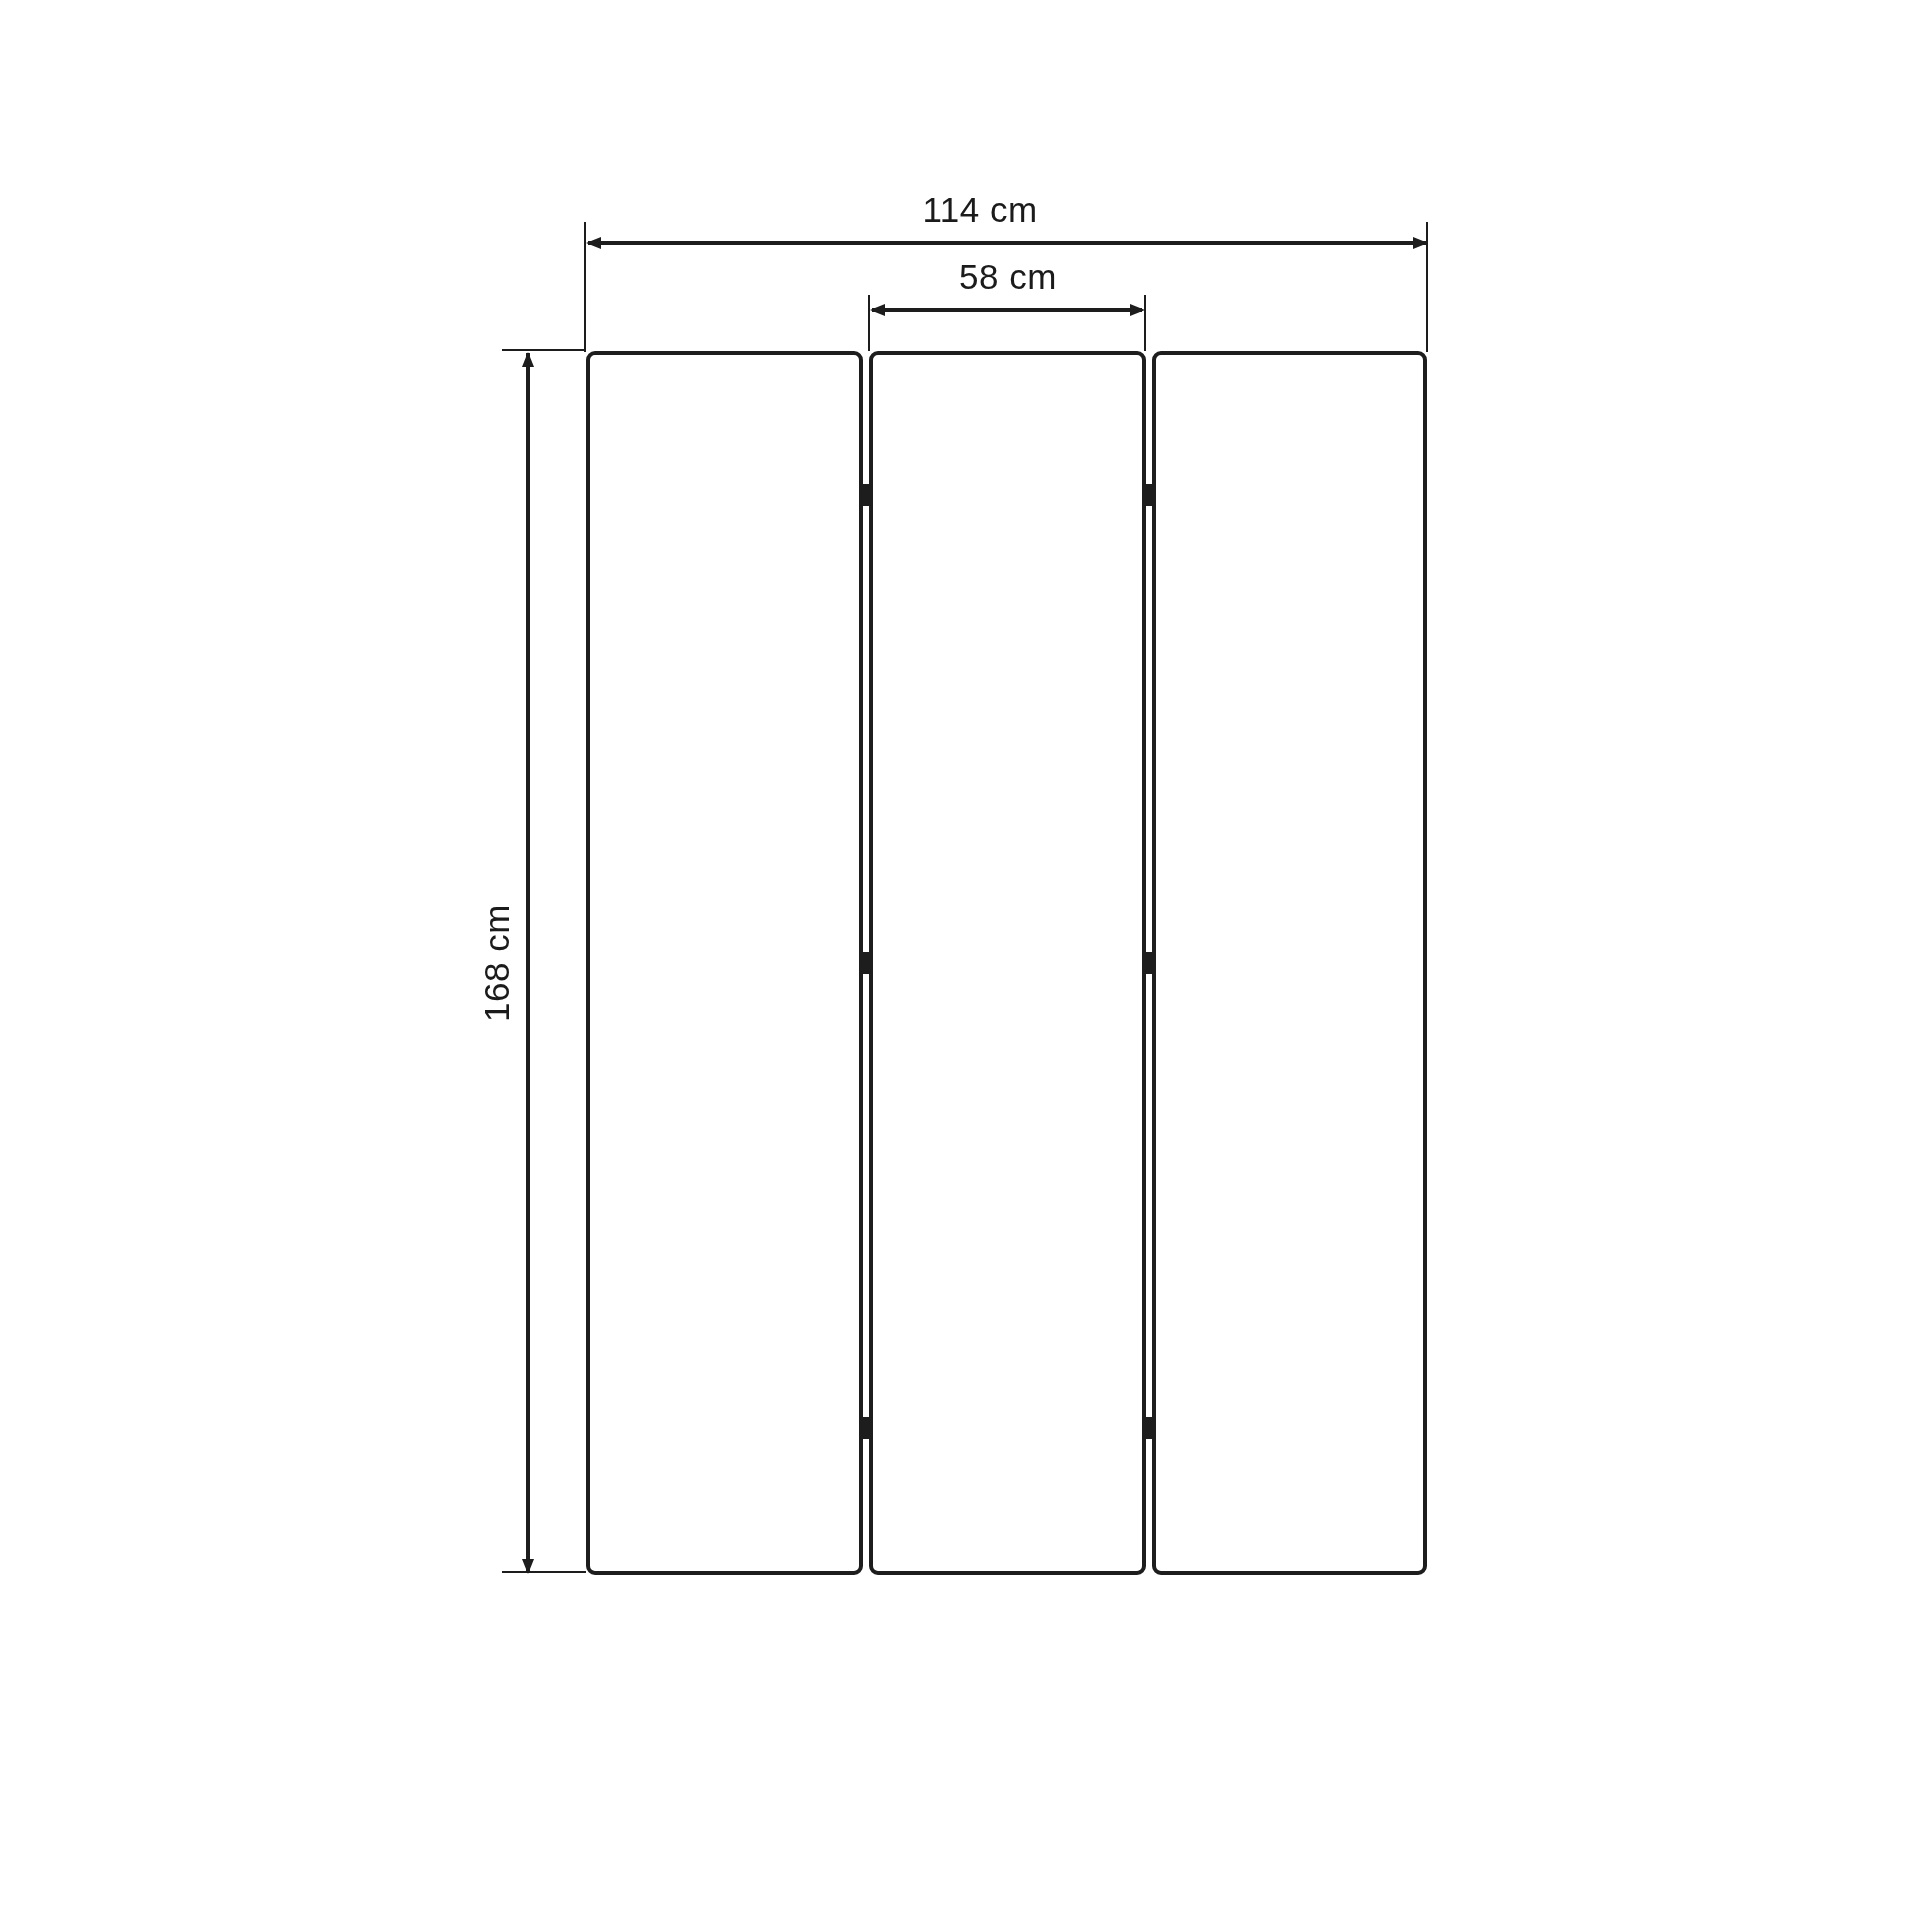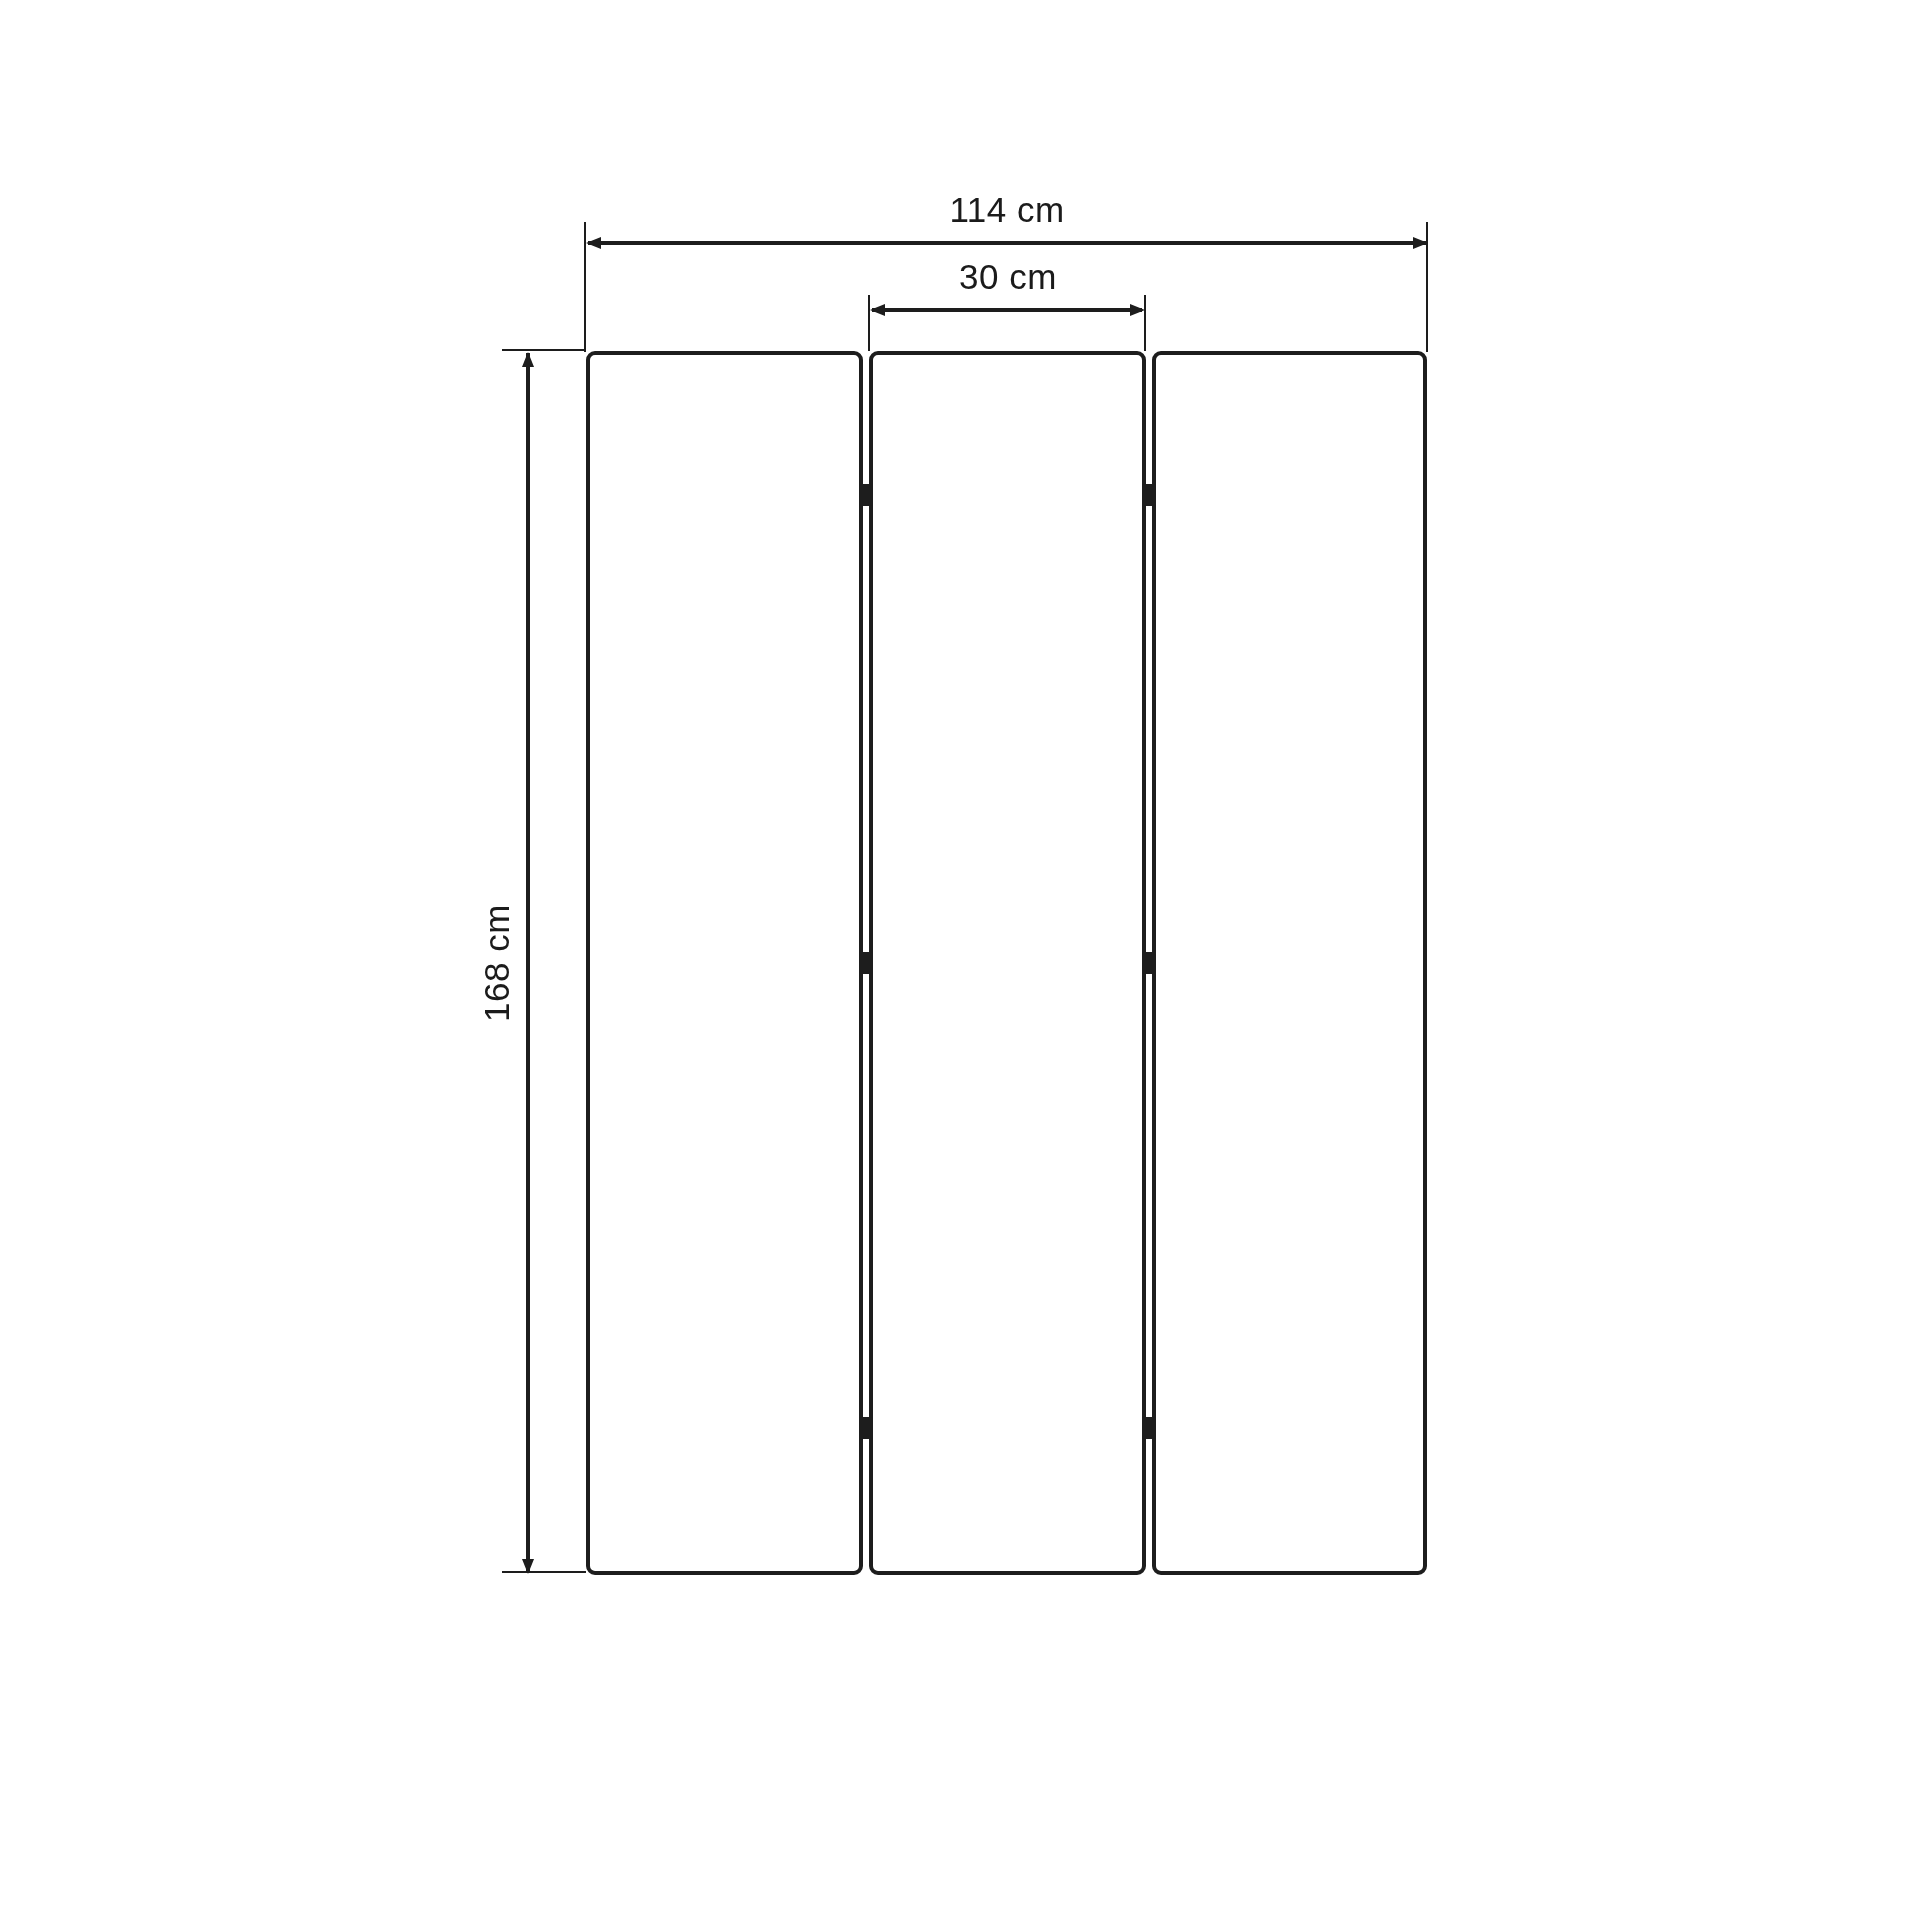--- a/index.html
+++ b/index.html
@@ -90,21 +90,21 @@
   }
   
   .dim-label {
     position: absolute;
     font-size: 35px;
     letter-spacing: 0.5px;
     color: var(--text-color, #1b1b1b);
     text-align: center;
     white-space: nowrap;
   }
-  .label-width  { left: 586px; width: 842px; top: 190px; text-align: center; }
+  .label-width  { left: 559px; width: 842px; top: 190px; text-align: center; }
   .label-panel  { left: 870px; width: 276px; top: 257px; }
   .label-height {
     left: 497px;
     top: 963px;
     transform: translate(-50%, -50%) rotate(-90deg);
     width: auto;
   }
 </style>
 </head>
 <body>
@@ -123,21 +123,21 @@
   <div class="dim-line-h" style="left:588px; top:241px; width:838px;"></div>
   <div class="arrow left" style="left:586px; top:237px;"></div>
   <div class="arrow right" style="left:1413px; top:237px;"></div>
   <div class="dim-label label-width">114 cm</div>
 
   <div class="ext-line-v" style="left:868px; top:295px; height:56px;"></div>
   <div class="ext-line-v" style="left:1144px; top:295px; height:56px;"></div>
   <div class="dim-line-h" style="left:872px; top:308px; width:270px;"></div>
   <div class="arrow left" style="left:870px; top:304px;"></div>
   <div class="arrow right" style="left:1130px; top:304px;"></div>
-  <div class="dim-label label-panel">30 cm</div>
+  <div class="dim-label label-panel">58 cm</div>
 
   <div class="panel p1"></div>
   <div class="panel p2"></div>
   <div class="panel p3"></div>
 
   <div class="hinge jx1 hy1"></div>
   <div class="hinge jx1 hy2"></div>
   <div class="hinge jx1 hy3"></div>
 
   <div class="hinge jx2 hy1"></div>

